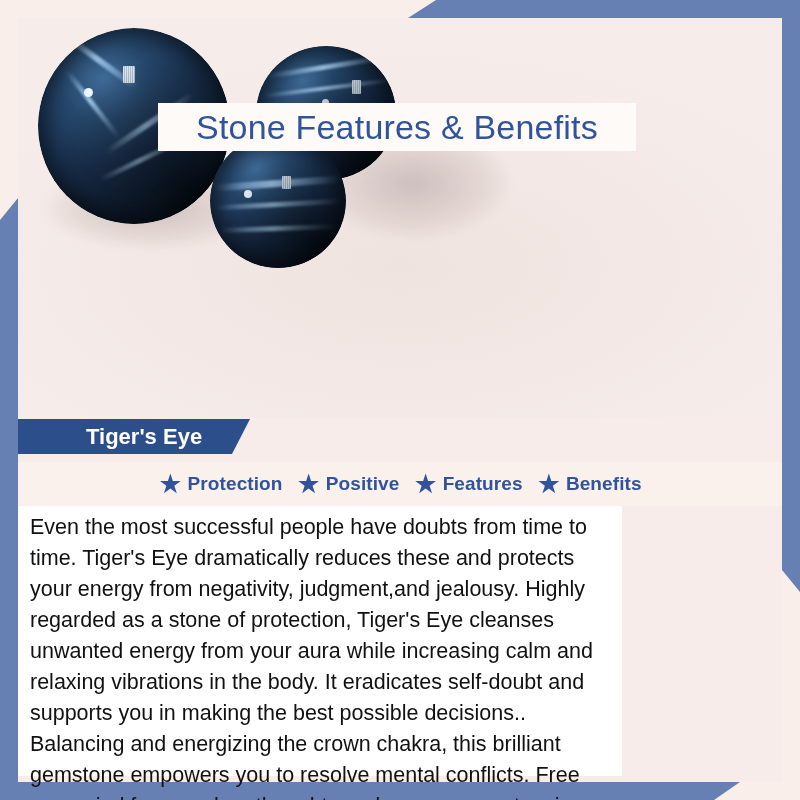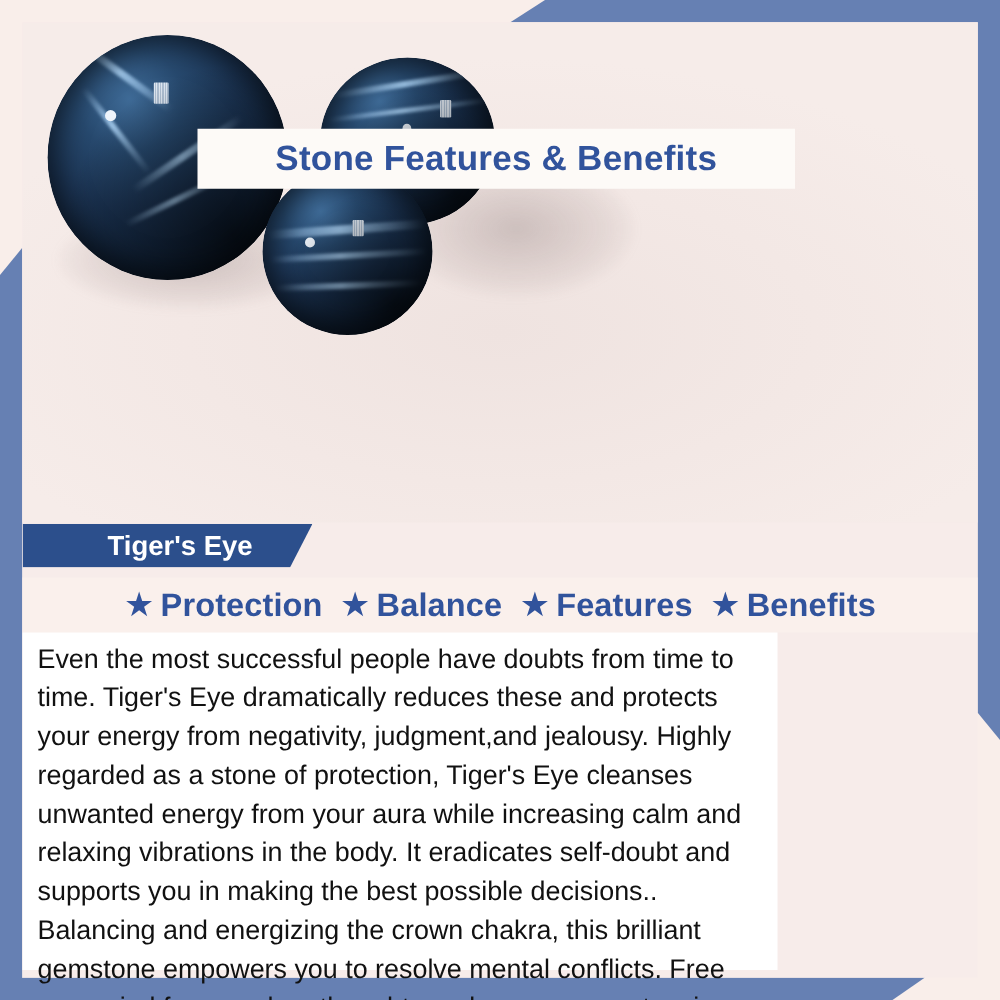--- a/index.html
+++ b/index.html
@@ -152,22 +152,22 @@
   .title-text {
     position: absolute;
     left: 158px;
     top: 103px;
     width: 478px;
     height: 48px;
     display: flex;
     align-items: center;
     justify-content: center;
     font-family: "Liberation Sans Narrow", "Liberation Sans", sans-serif;
-    font-weight: bold;
-    font-size: 28px;
+    font-weight: normal;
+    font-size: 34px;
     letter-spacing: 0.2px;
     color: #31539c;
     white-space: nowrap;
   }
 
   
   .name-banner {
     position: absolute;
     left: 18px;
     top: 419px;
@@ -208,21 +208,21 @@
   .benefit .star {
     color: #31539c;
     font-size: 27px;
     line-height: 1;
     margin-right: 5px;
   }
   .benefit .word {
     color: #31539c;
     font-family: "Liberation Sans Narrow", "Liberation Sans", sans-serif;
     font-weight: bold;
-    font-size: 26px;
+    font-size: 19px;
     letter-spacing: 0.1px;
     margin-right: 12px;
   }
   .benefit:last-child .word { margin-right: 0; }
 
   
   .description {
     position: absolute;
     left: 18px;
     top: 506px;
@@ -299,21 +299,21 @@
     <span class="label">Tiger's Eye</span>
   </div>
 
   <div class="benefits">
     <div class="benefit">
       <span class="star">★</span>
       <span class="word">Protection</span>
     </div>
     <div class="benefit">
       <span class="star">★</span>
-      <span class="word">Balance</span>
+      <span class="word">Positive</span>
     </div>
     <div class="benefit">
       <span class="star">★</span>
       <span class="word">Features</span>
     </div>
     <div class="benefit">
       <span class="star">★</span>
       <span class="word">Benefits</span>
     </div>
   </div>

